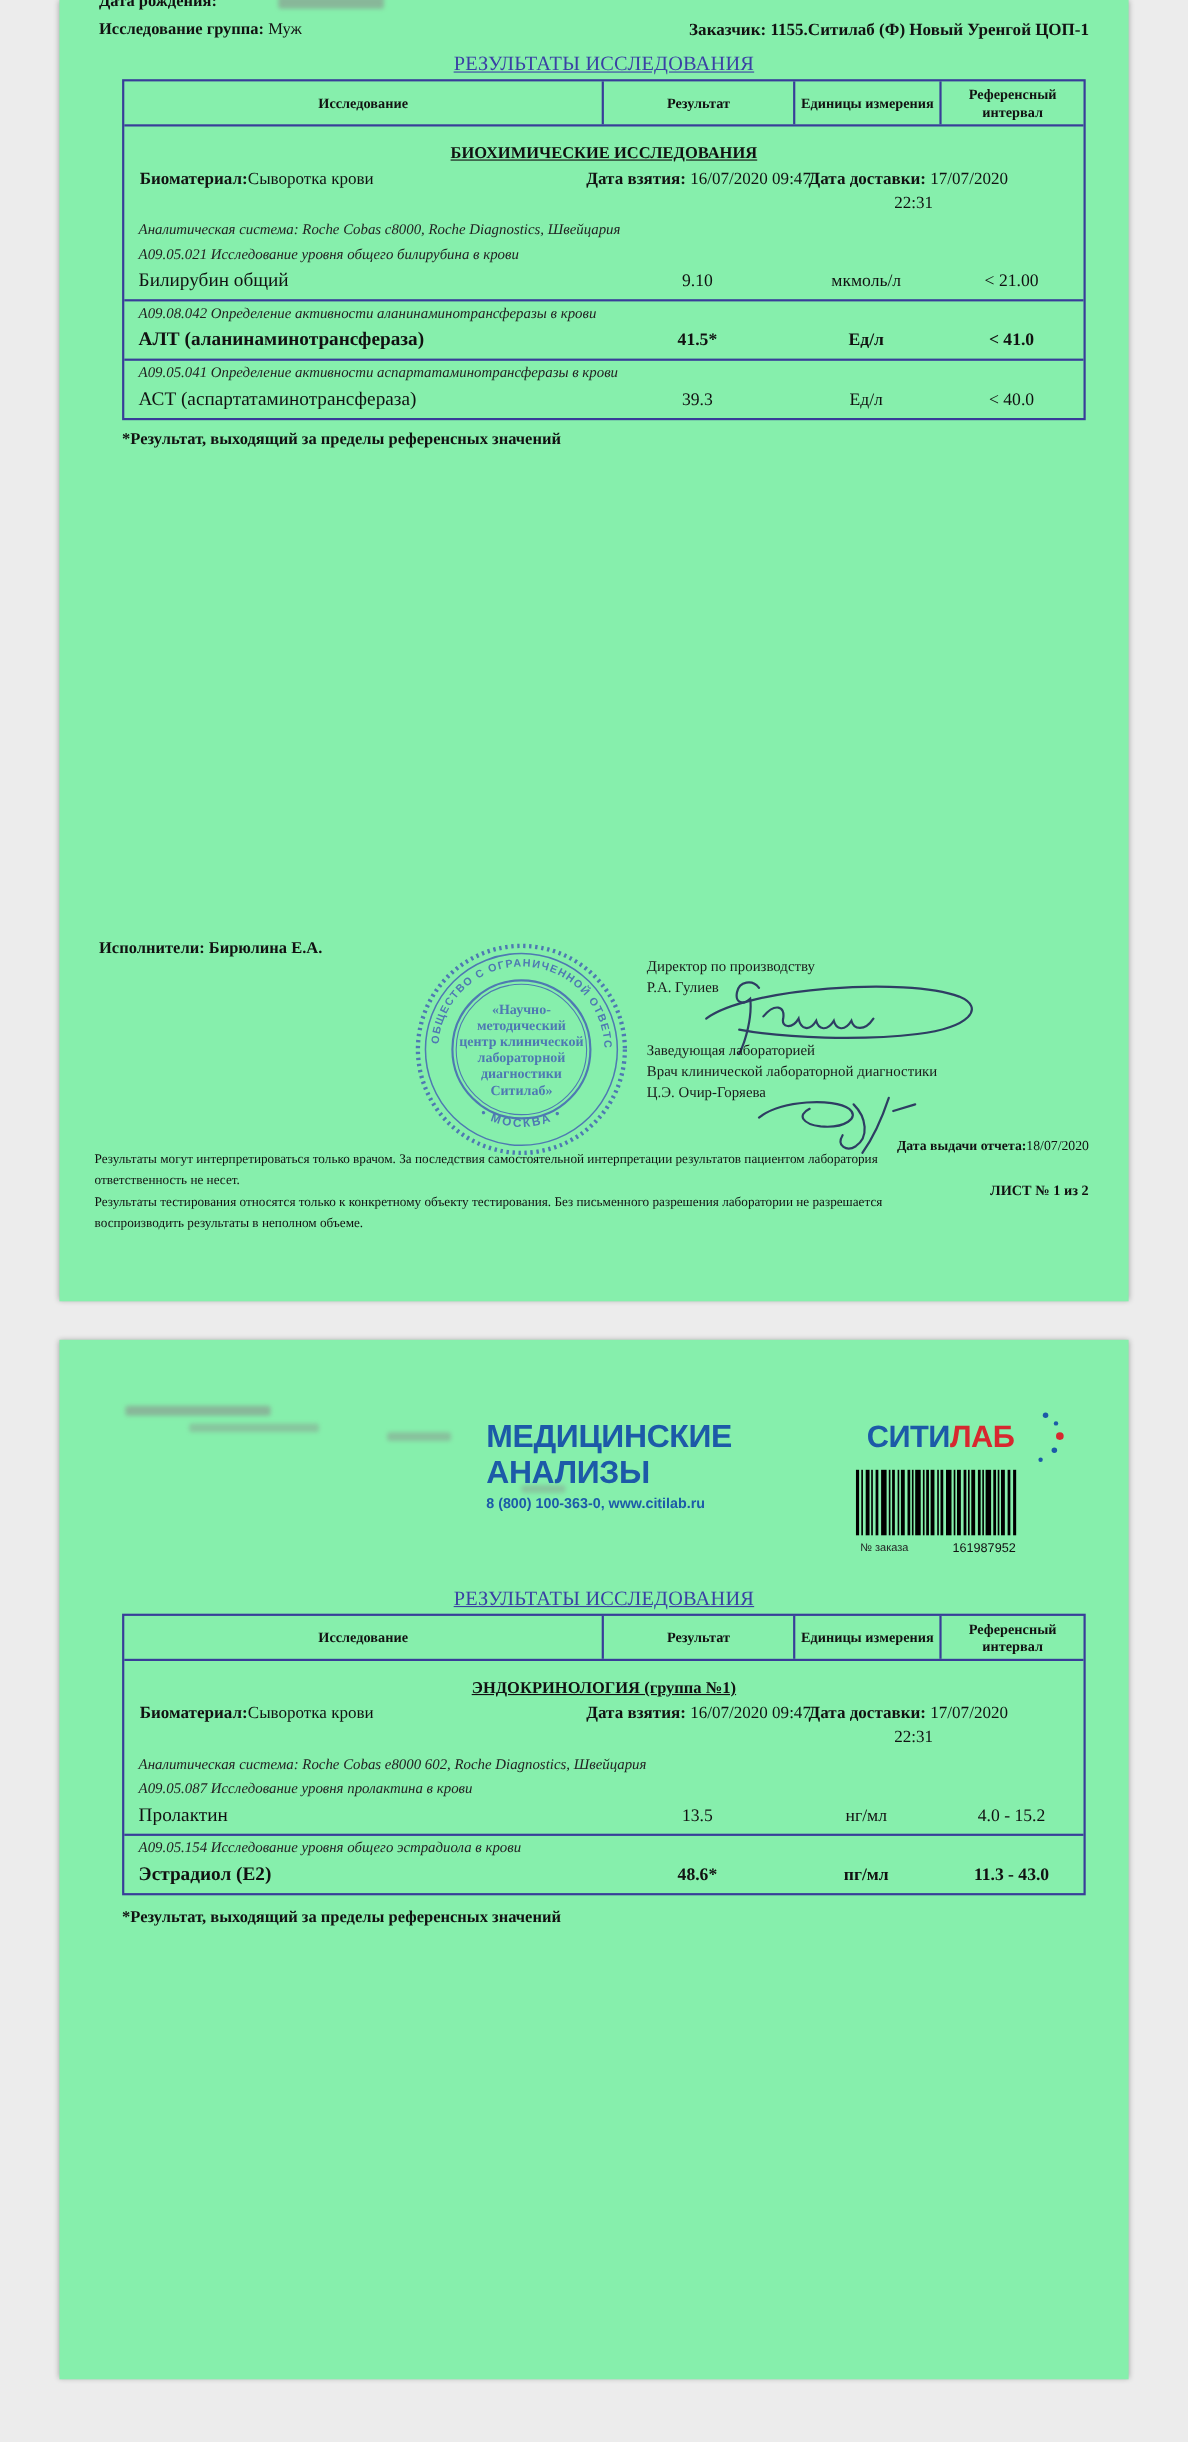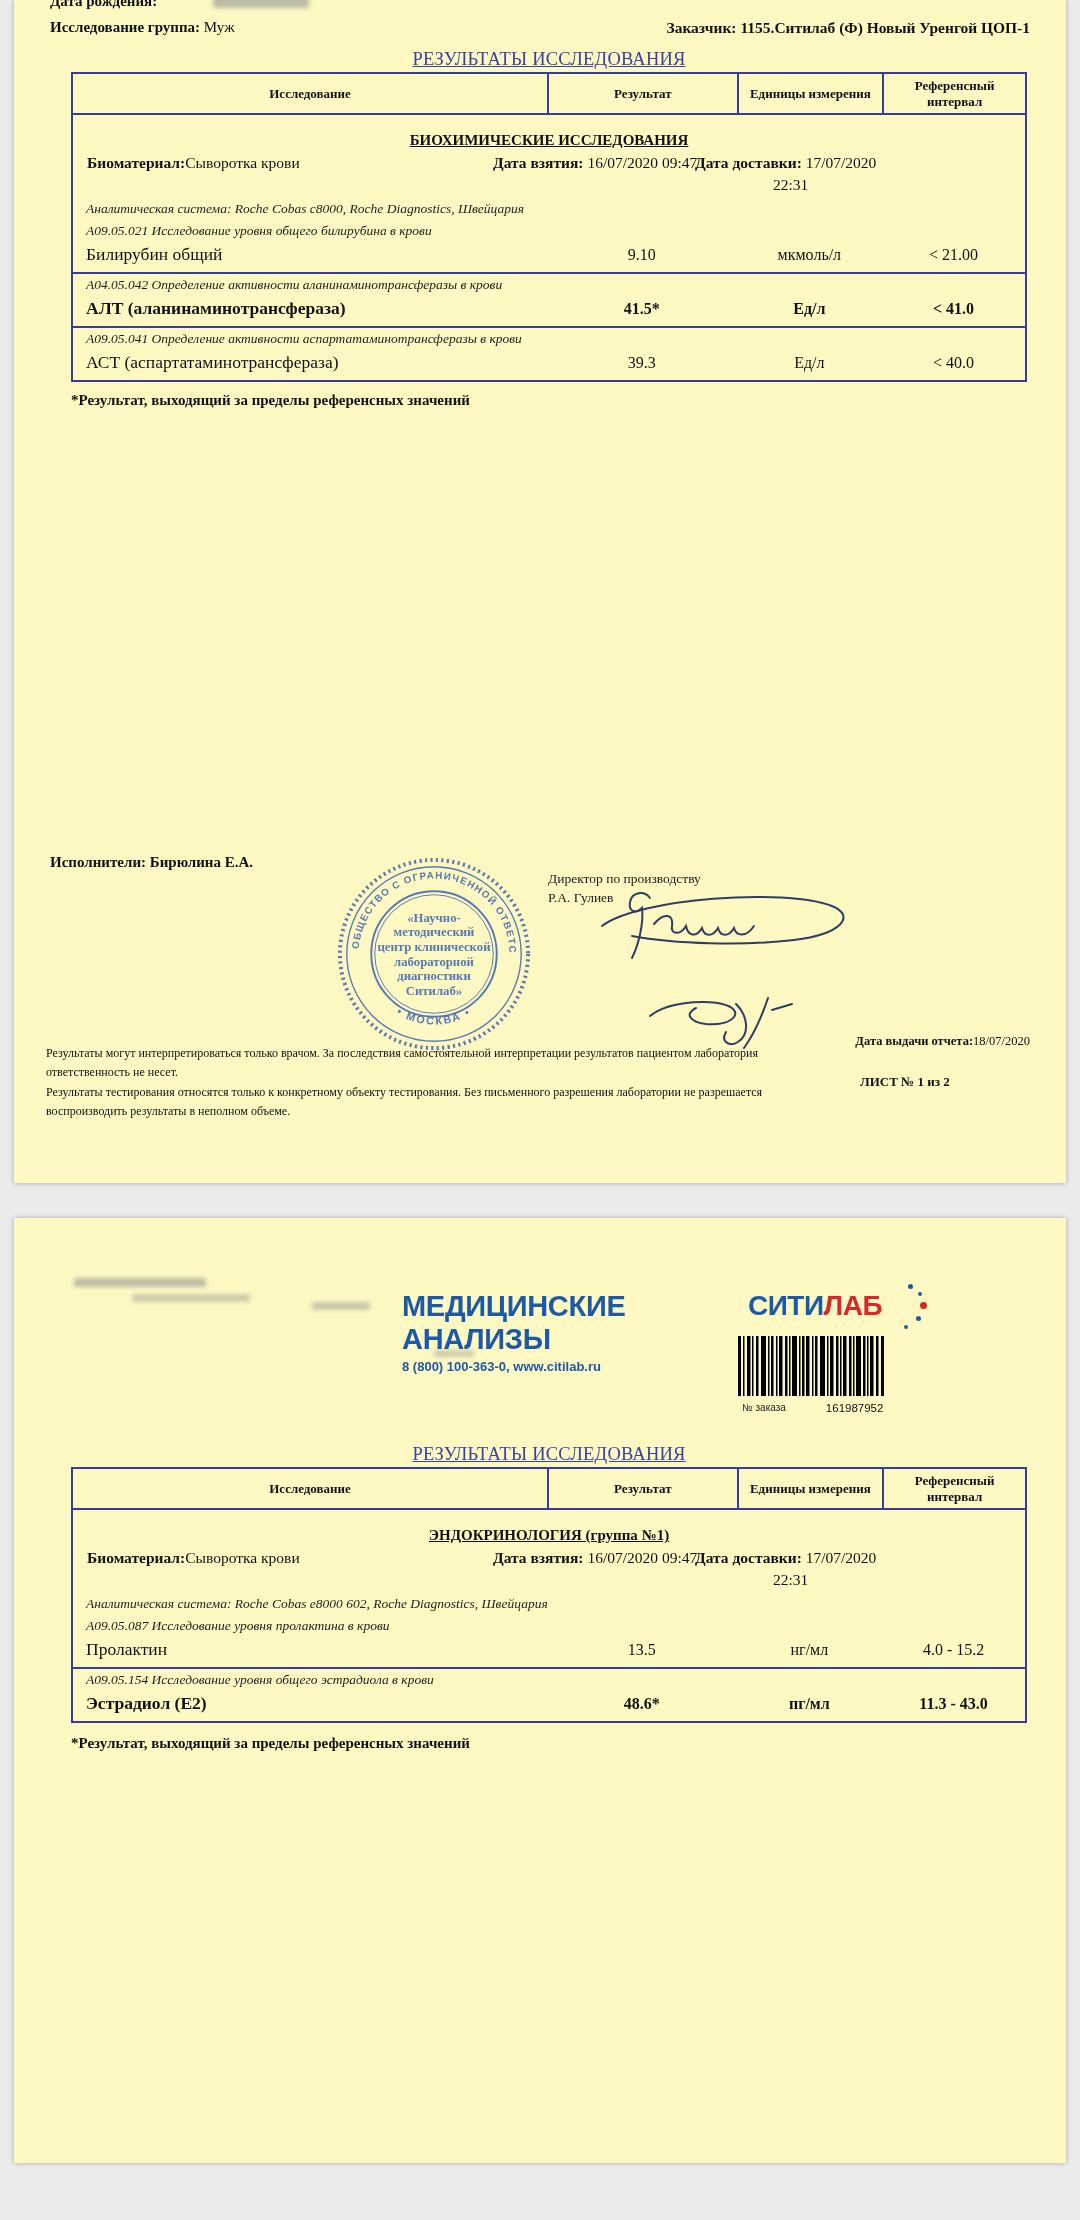--- a/index.html
+++ b/index.html
@@ -1,21 +1,21 @@
 <!DOCTYPE html>
 <html><head>
 <meta charset="utf-8">
 <style>
   html,body{margin:0;padding:0;}
   body{
     width:1080px;height:2220px;background:#ececec;
     font-family:"Liberation Serif","DejaVu Serif",serif;color:#111;
     position:relative;overflow:hidden;
   }
-  .page{width:1052px;margin:0 auto;background:#fef9c3;position:relative;
+  .page{width:972px;margin:0 auto;background:#86efac;position:relative;
     box-shadow:0 0 5px rgba(0,0,0,.30);}
   #page1{height:1183px;overflow:hidden;}
   .pgap{height:35px;}
   #page2{height:945px;overflow:hidden;}
 
   
   .meta{padding:0 36px;}
   .meta-row1{margin-top:-7px;display:flex;align-items:center;font-weight:bold;font-size:15px;}
   .blurbar{display:inline-block;background:#8a8a8a;filter:blur(2px);opacity:.55;border-radius:2px;}
   .meta-row1 .blurbar{width:96px;height:12px;margin-left:56px;}
@@ -130,21 +130,21 @@
     <div class="sysline">Аналитическая система: Roche Cobas c8000, Roche Diagnostics, Швейцария</div>
 
     <div class="code">А09.05.021 Исследование уровня общего билирубина в крови</div>
     <div class="trow rrow">
       <div class="name">Билирубин общий</div>
       <div class="val">9.10</div>
       <div class="val">мкмоль/л</div>
       <div class="val">&lt; 21.00</div>
     </div>
 
-    <div class="code">А04.05.042 Определение активности аланинаминотрансферазы в крови</div>
+    <div class="code">А09.08.042 Определение активности аланинаминотрансферазы в крови</div>
     <div class="trow rrow flag">
       <div class="name">АЛТ (аланинаминотрансфераза)</div>
       <div class="val">41.5*</div>
       <div class="val">Ед/л</div>
       <div class="val">&lt; 41.0</div>
     </div>
 
     <div class="code">А09.05.041 Определение активности аспартатаминотрансферазы в крови</div>
     <div class="trow rrow">
       <div class="name">АСТ (аспартатаминотрансфераза)</div>
@@ -191,20 +191,25 @@
       <div>Р.А. Гулиев</div>
     </div>
     <svg class="sigsvg" id="sig1" width="280" height="78" viewBox="0 0 280 78">
       <g fill="none" stroke="#2e3d63" stroke-width="2" stroke-linecap="round">
         <path d="M66,14 C60,6 48,8 46,18 C44,28 52,30 58,24 C60,40 54,62 48,74"></path>
         <path d="M18,42 C55,14 200,4 248,22 C272,32 258,50 210,56 C160,62 90,60 48,52"></path>
         <path d="M70,40 C80,28 90,30 88,42 C86,50 96,52 102,42 C104,52 112,54 118,44 C120,52 128,54 134,44 C136,52 144,54 150,44 C152,52 162,54 170,42"></path>
       </g>
     </svg>
 
+    <div class="sigblock" id="headblock">
+      <div>Заведующая лабораторией</div>
+      <div>Врач клинической лабораторной диагностики</div>
+      <div>Ц.Э. Очир-Горяева</div>
+    </div>
     <svg class="sigsvg" id="sig2" width="170" height="56" viewBox="0 0 170 56">
       <g fill="none" stroke="#2e3d63" stroke-width="2" stroke-linecap="round">
         <path d="M10,22 C30,6 78,4 92,14 C102,22 88,32 66,30 C50,28 44,20 56,14"></path>
         <path d="M96,10 C108,22 110,40 98,48 C90,53 80,48 86,38"></path>
         <path d="M128,4 C122,22 114,40 104,54"></path>
         <path d="M132,16 L152,10"></path>
       </g>
     </svg>
 
     <div class="issue">

